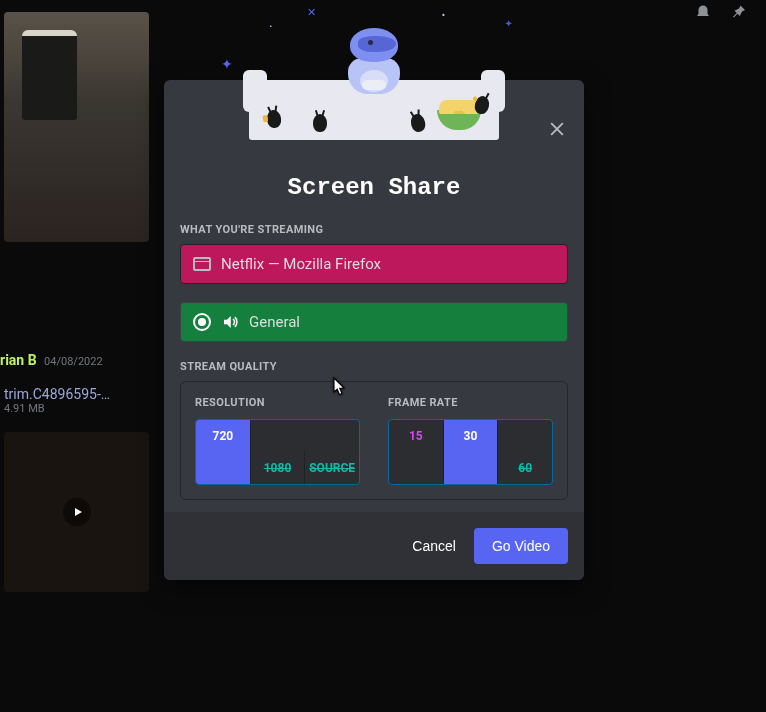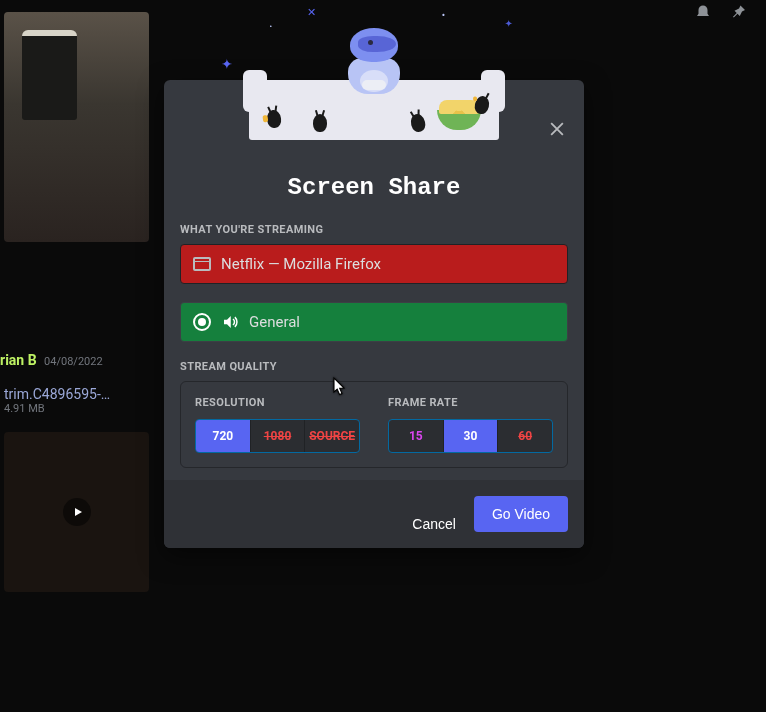--- a/index.html
+++ b/index.html
@@ -207,21 +207,21 @@
     }
     .label {
       font-size: 11px;
       font-weight: 700;
       letter-spacing: 0.4px;
       color: #b9bbbe;
       text-transform: uppercase;
       margin-bottom: 8px;
     }
     .field-box {
-      background: #b91c1c;
+      background: #be185d;
       border: 1px solid #202225;
       border-radius: 4px;
       padding: 10px 12px;
       display: flex;
       align-items: center;
       gap: 10px;
       color: #dcddde;
       font-size: 15px;
       margin-bottom: 18px;
     }
@@ -285,30 +285,30 @@
       padding: 9px 0;
       font-size: 12px;
       font-weight: 700;
       color: #d946ef;
       cursor: pointer;
       user-select: none;
       border-right: 1px solid #202225;
     }
     .segbtn:last-child { border-right: none; }
     .segbtn.active { background: #5865f2; color: #fff; }
-    .segbtn.locked { color: #ef4444; text-decoration: line-through; cursor: not-allowed; }
+    .segbtn.locked { color: #14b8a6; text-decoration: line-through; cursor: not-allowed; margin-top: 32px; }
     .footer {
       margin: 0 -16px;
       background: #2f3136;
       border-radius: 0 0 6px 6px;
       padding: 16px;
       display: flex;
       justify-content: flex-end;
       gap: 18px;
-      align-items: flex-end;
+      align-items: center;
     }
     .btn-text {
       background: transparent;
       border: none;
       color: #fff;
       font-size: 14px;
       font-weight: 500;
       cursor: pointer;
     }
     .btn-primary {

